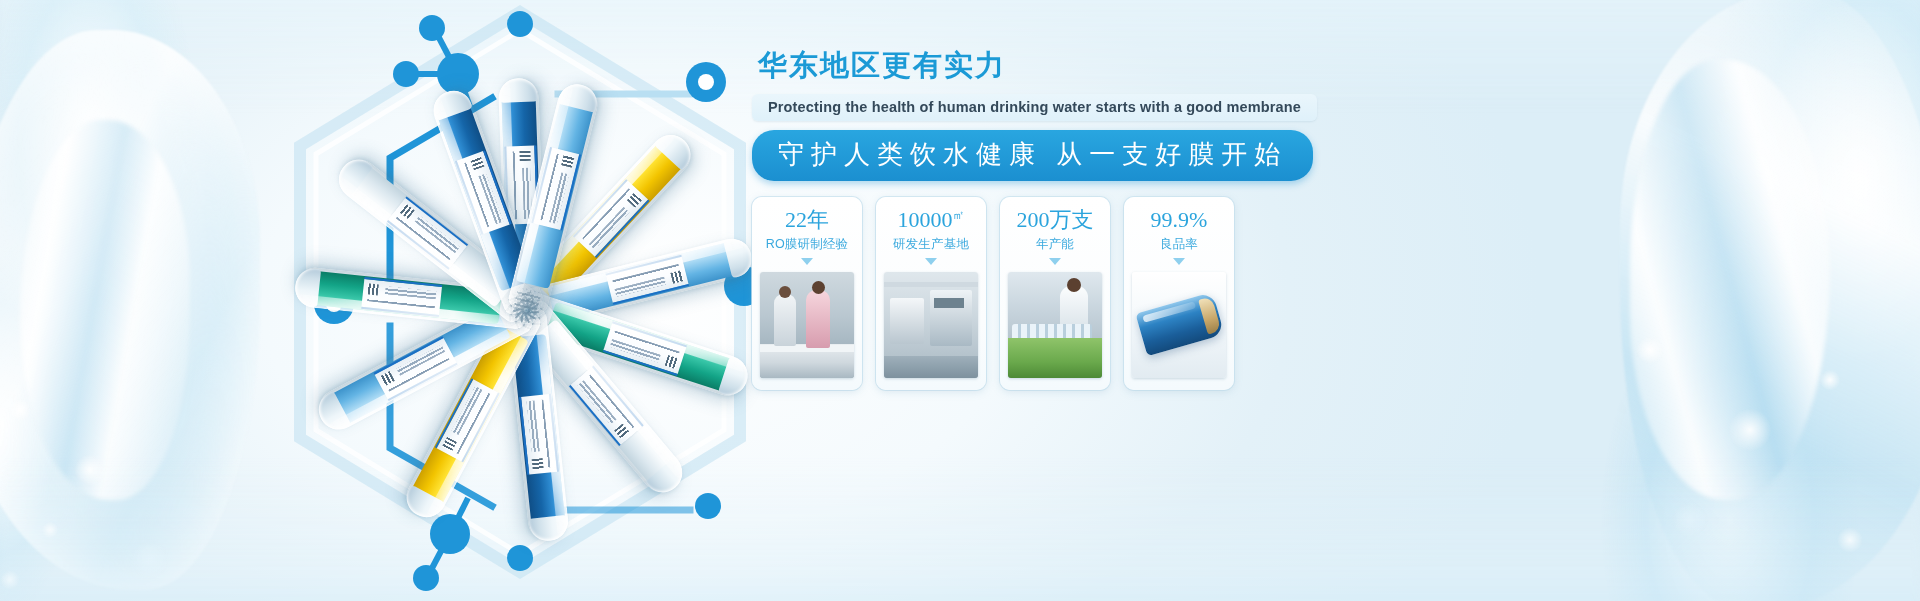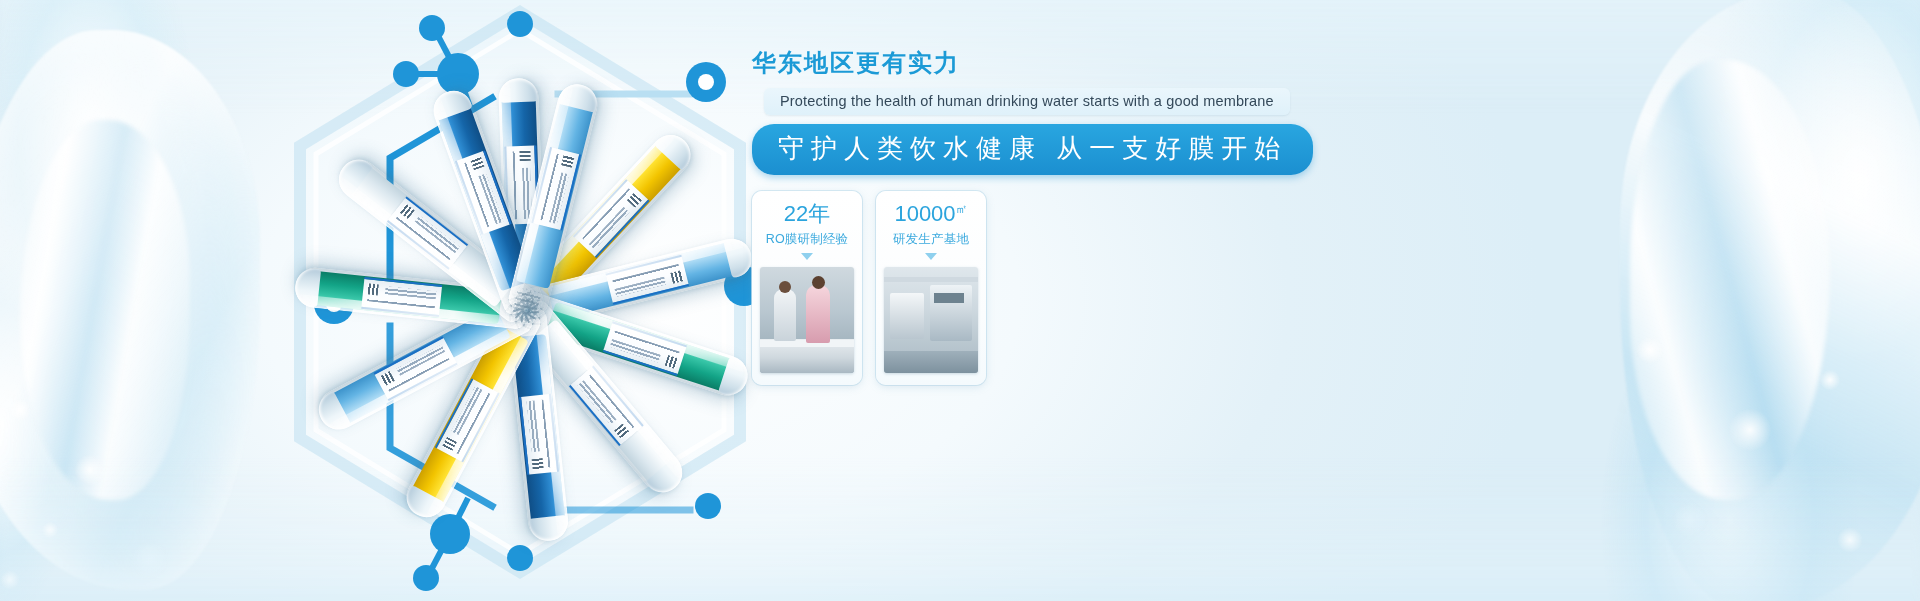--- a/index.html
+++ b/index.html
@@ -166,38 +166,37 @@
   .c-blue   .body { background:linear-gradient(180deg,#9fd0ef 0%,#2f8ed4 30%,#1565a8 62%,#0d4madd 100%); background:linear-gradient(180deg,#a8d6f2 0%,#2f8ed4 30%,#1565a8 64%,#0f4e86 100%); }
   .c-yellow .body { background:linear-gradient(180deg,#fff6b0 0%,#ffe231 28%,#f2c400 62%,#cda000 100%); }
   .c-teal   .body { background:linear-gradient(180deg,#b7f0e2 0%,#38c6a8 30%,#13a487 64%,#0a7d66 100%); }
   .c-white  .body { background:linear-gradient(180deg,#ffffff 0%,#f6fafc 32%,#dce8ef 68%,#c2d4de 100%); }
   .c-lblue  .body { background:linear-gradient(180deg,#e2f3fd 0%,#a9d9f4 30%,#63b4e4 66%,#3d93cb 100%); }
 
   
   .content { position:absolute; left:752px; top:50px; width:1100px; }
 
   .eyebrow {
-    font-size:24px; font-weight:bold; color:#1b9ad6; letter-spacing:2px;
-    line-height:1.1; margin-left:0;
+    font-size:29px; font-weight:bold; color:#1b9ad6; letter-spacing:2px;
+    line-height:1.1; margin-left:6px;
   }
   .headline {
     margin-top:8px; font-size:64px; font-weight:bold; line-height:1.08;
     letter-spacing:1px; white-space:nowrap;
   }
   .headline .hl-blue { color:#1b9ad6; }
   .headline .hl-dark { color:#2b2b2b; }
 
   .en-pill {
     margin-top:12px; display:inline-block;
     background:linear-gradient(180deg,#eaf6fc 0%,#dff1fa 100%);
     border-radius:6px;
     padding:5px 16px 6px 16px;
-    font-size:14.5px; color:#34495a; font-weight:normal; letter-spacing:.15px;
+    font-size:14.5px; color:#34495a; font-weight:bold; letter-spacing:.15px;
     box-shadow:0 1px 2px rgba(120,160,185,.18);
-    margin-left:12px;
   }
 
   .cn-pill {
     margin-top:9px; display:inline-block;
     background:linear-gradient(180deg,#29a6e0 0%,#1b8fd0 100%);
     border-radius:22px;
     padding:7px 26px 9px 26px;
     font-size:26px; color:#ffffff; font-weight:normal; letter-spacing:7px;
     box-shadow:0 3px 7px rgba(27,143,208,.34);
   }
@@ -206,21 +205,21 @@
   .cards { margin-top:16px; display:flex; gap:14px; }
   .card {
     width:110px;
     background:linear-gradient(180deg,#ffffff 0%,#fbfdfe 65%,#f4fafd 100%);
     border-radius:10px;
     box-shadow:0 2px 8px rgba(120,165,190,.22), 0 0 0 1px rgba(206,229,241,.75);
     padding:11px 8px 12px 8px;
     display:flex; flex-direction:column; align-items:center;
   }
   .card .big {
-    font-size:22px; color:#2ba4dd; line-height:1.1; white-space:nowrap; font-weight:normal;
+    font-size:22px; color:#2ba4dd; line-height:1.1; white-space:nowrap; font-weight:normal;font-family:Liberation Serif, serif;
   }
   .card .big sup { font-size:12px; vertical-align:super; }
   .card .small {
     margin-top:4px; font-size:12.5px; color:#3aa9de; white-space:nowrap; letter-spacing:.2px;
   }
   .card .tri {
     margin-top:5px; width:0; height:0;
     border-left:6px solid transparent; border-right:6px solid transparent;
     border-top:7px solid #8fd0ee;
   }
@@ -524,17 +523,36 @@
         <div class="tri"></div>
         <div class="photo ph2">
           <div class="pipe"></div>
             <div class="m1"></div>
             <div class="m2"></div>
             <div class="m3"></div>
             <div class="floor"></div>
         </div>
       </div>
 
-
+      <div class="card">
+        <div class="big"><span>200万支</span></div>
+        <div class="small">年产能</div>
+        <div class="tri"></div>
+        <div class="photo ph3">
+          <div class="w"></div>
+            <div class="hd"></div>
+            <div class="rolls"></div>
+            <div class="box"></div>
+        </div>
+      </div>
+
+      <div class="card">
+        <div class="big"><span>99.9%</span></div>
+        <div class="small">良品率</div>
+        <div class="tri"></div>
+        <div class="photo ph4">
+          <div class="el"></div>
+        </div>
+      </div>
 
     </div>
   </div>
 </div>
 
 </body></html>

